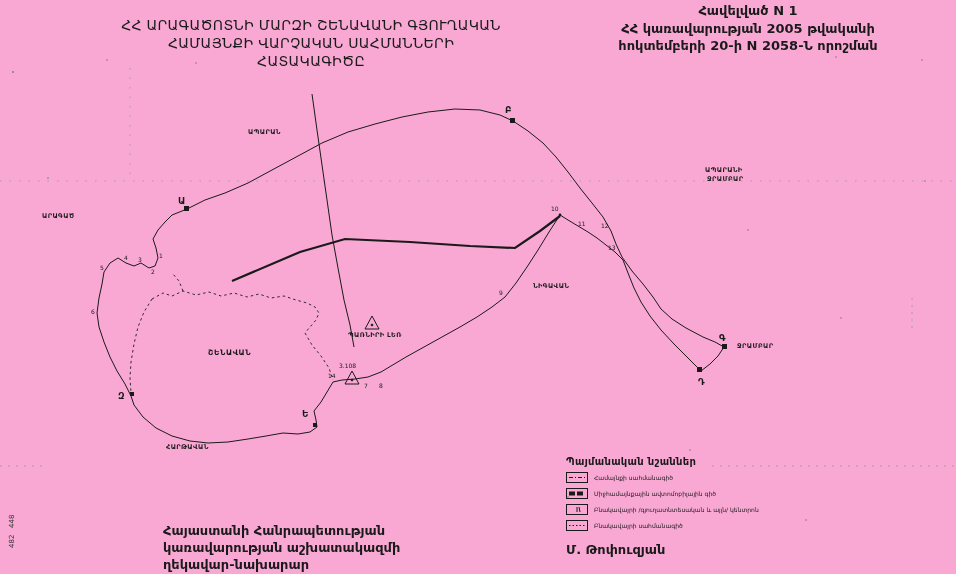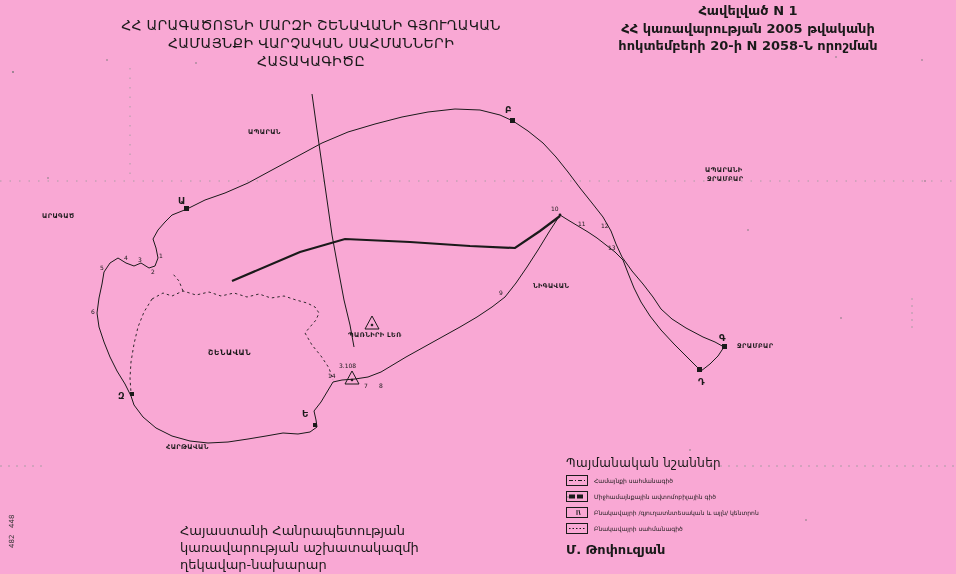--- a/index.html
+++ b/index.html
@@ -3,32 +3,32 @@
 <meta charset="utf-8">
 <style>
   html,body{margin:0;padding:0;background:#e8e8e8;}
   #page{position:relative;width:956px;height:574px;background:#f9a8d4;overflow:hidden;
         font-family:"DejaVu Sans",sans-serif;color:#1a1a1a;}
   .abs{position:absolute;}
   .title{left:96px;top:16px;width:430px;text-align:center;font-size:14px;font-weight:normal;
          line-height:1.3;letter-spacing:0.3px;}
   .appendix{left:548px;top:2px;width:400px;text-align:center;font-size:13px;font-weight:bold;
             line-height:1.35;}
-  .footer-office{left:180px;top:523px;font-size:13px;font-weight:normal;line-height:1.3;}
+  .footer-office{left:163px;top:523px;font-size:13px;font-weight:bold;line-height:1.3;}
   .signature{left:566px;top:542px;font-size:13px;font-weight:bold;}
   .sheetnum{left:8px;font-size:7px;transform:rotate(-90deg);transform-origin:left top;color:#333;}
   svg text{font-family:"DejaVu Sans",sans-serif;fill:#1a1a1a;}
   .pt-letter{font-size:9px;font-weight:bold;}
   .vnum{font-size:6px;}
   .place{font-size:6.5px;font-weight:bold;letter-spacing:0.4px;}
   .place-big{font-size:7.5px;font-weight:bold;letter-spacing:0.6px;}
   .elev{font-size:6px;}
   
   .legend{left:566px;top:456px;width:230px;}
-  .legend-title{font-size:12px;font-weight:normal;letter-spacing:0.3px;margin-bottom:5px;}
+  .legend-title{font-size:10px;font-weight:bold;letter-spacing:0.3px;margin-bottom:5px;}
   .legend-row{display:flex;align-items:center;margin-bottom:5px;}
   .legend-sym{width:20px;height:9px;border:1px solid #1a1a1a;margin-right:6px;flex:none;
               display:flex;align-items:center;justify-content:center;}
   .legend-label{font-size:6px;color:#1a1a1a;white-space:nowrap;}
 </style>
 </head>
 <body>
 
 <div id="page">
 

